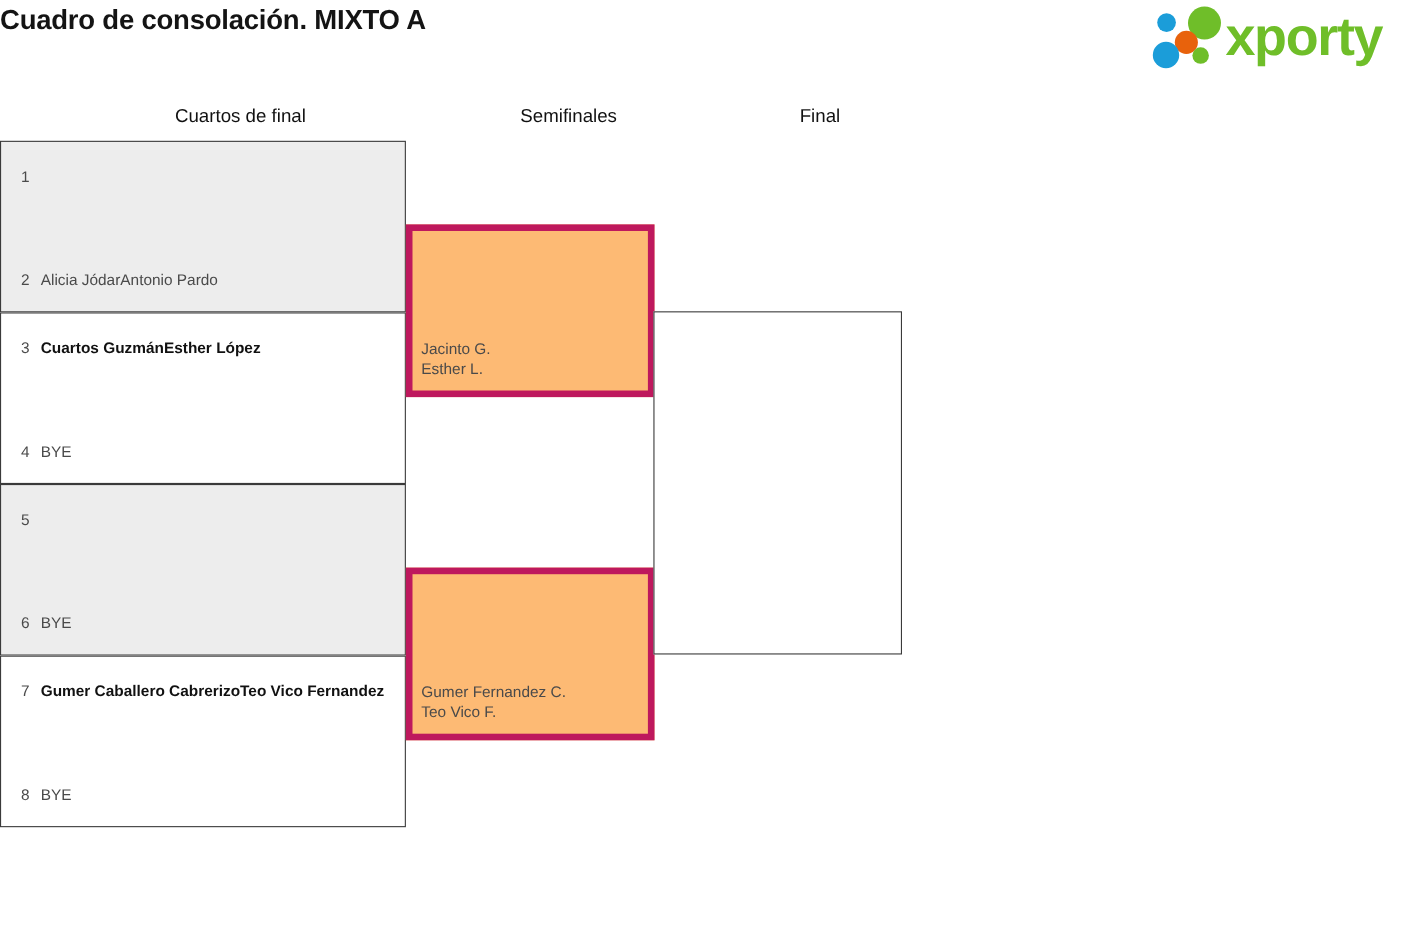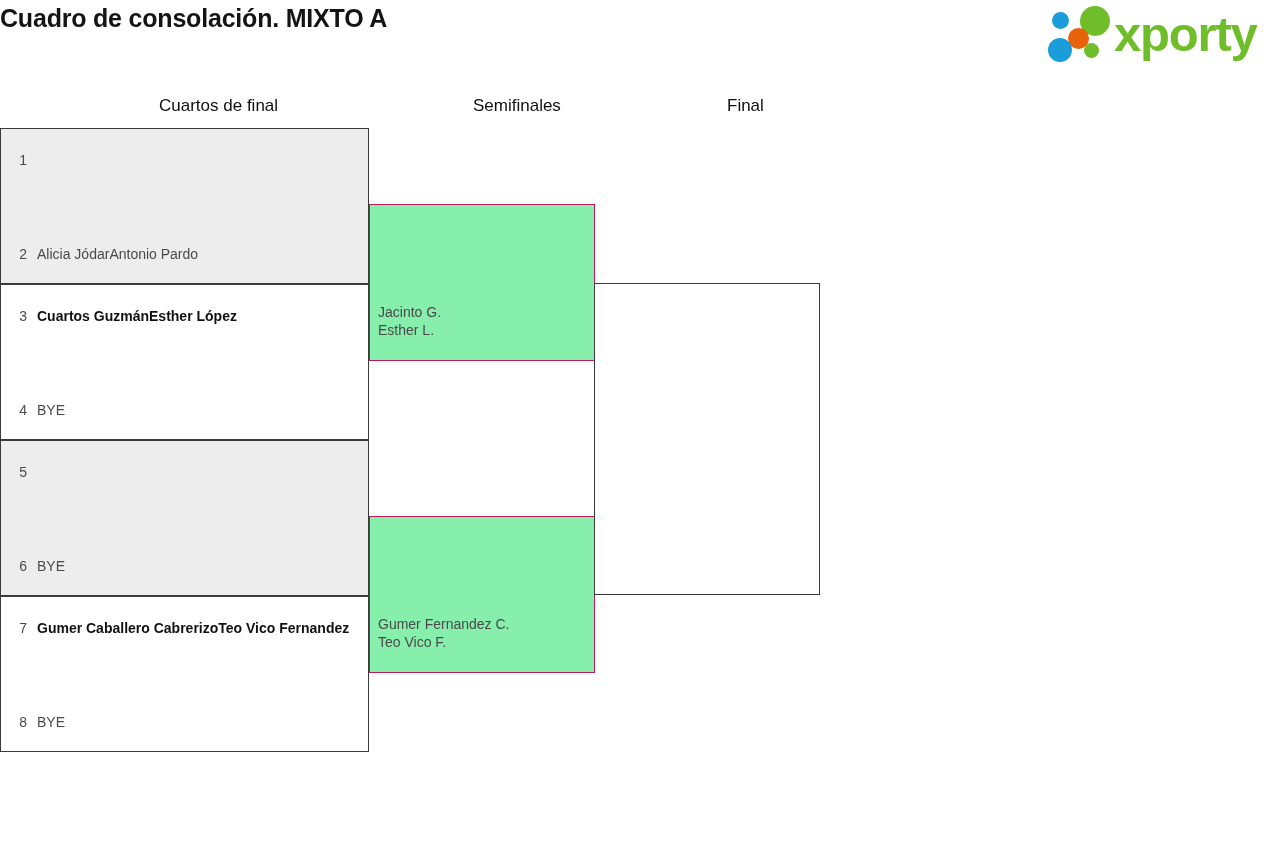--- a/index.html
+++ b/index.html
@@ -66,21 +66,21 @@
     margin-left:10px;display:flex;flex-direction:row;justify-content:center;
     line-height:18px;
   }
   .names .nm{font-size:14px;color:#4a4a4a;white-space:nowrap;}
   .winner .nm{color:#111111;font-weight:bold;}
   .names .nm:empty{display:none;}
 
   
   .sf-block{
     position:absolute;width:226px;height:157px;
-    border:1px solid #be185d;box-sizing:border-box;background:#86efac;
+    border:6px solid #be185d;box-sizing:border-box;background:#fdba74;
   }
   #sf-block-0{left:369px;top:204px;}
   #sf-block-1{left:369px;top:516px;}
   .sf-names{
     position:absolute;left:8px;top:98px;
     display:flex;flex-direction:column;line-height:18px;
   }
   .sf-names .nm{font-size:14px;color:#4a4a4a;white-space:nowrap;}
 
   

